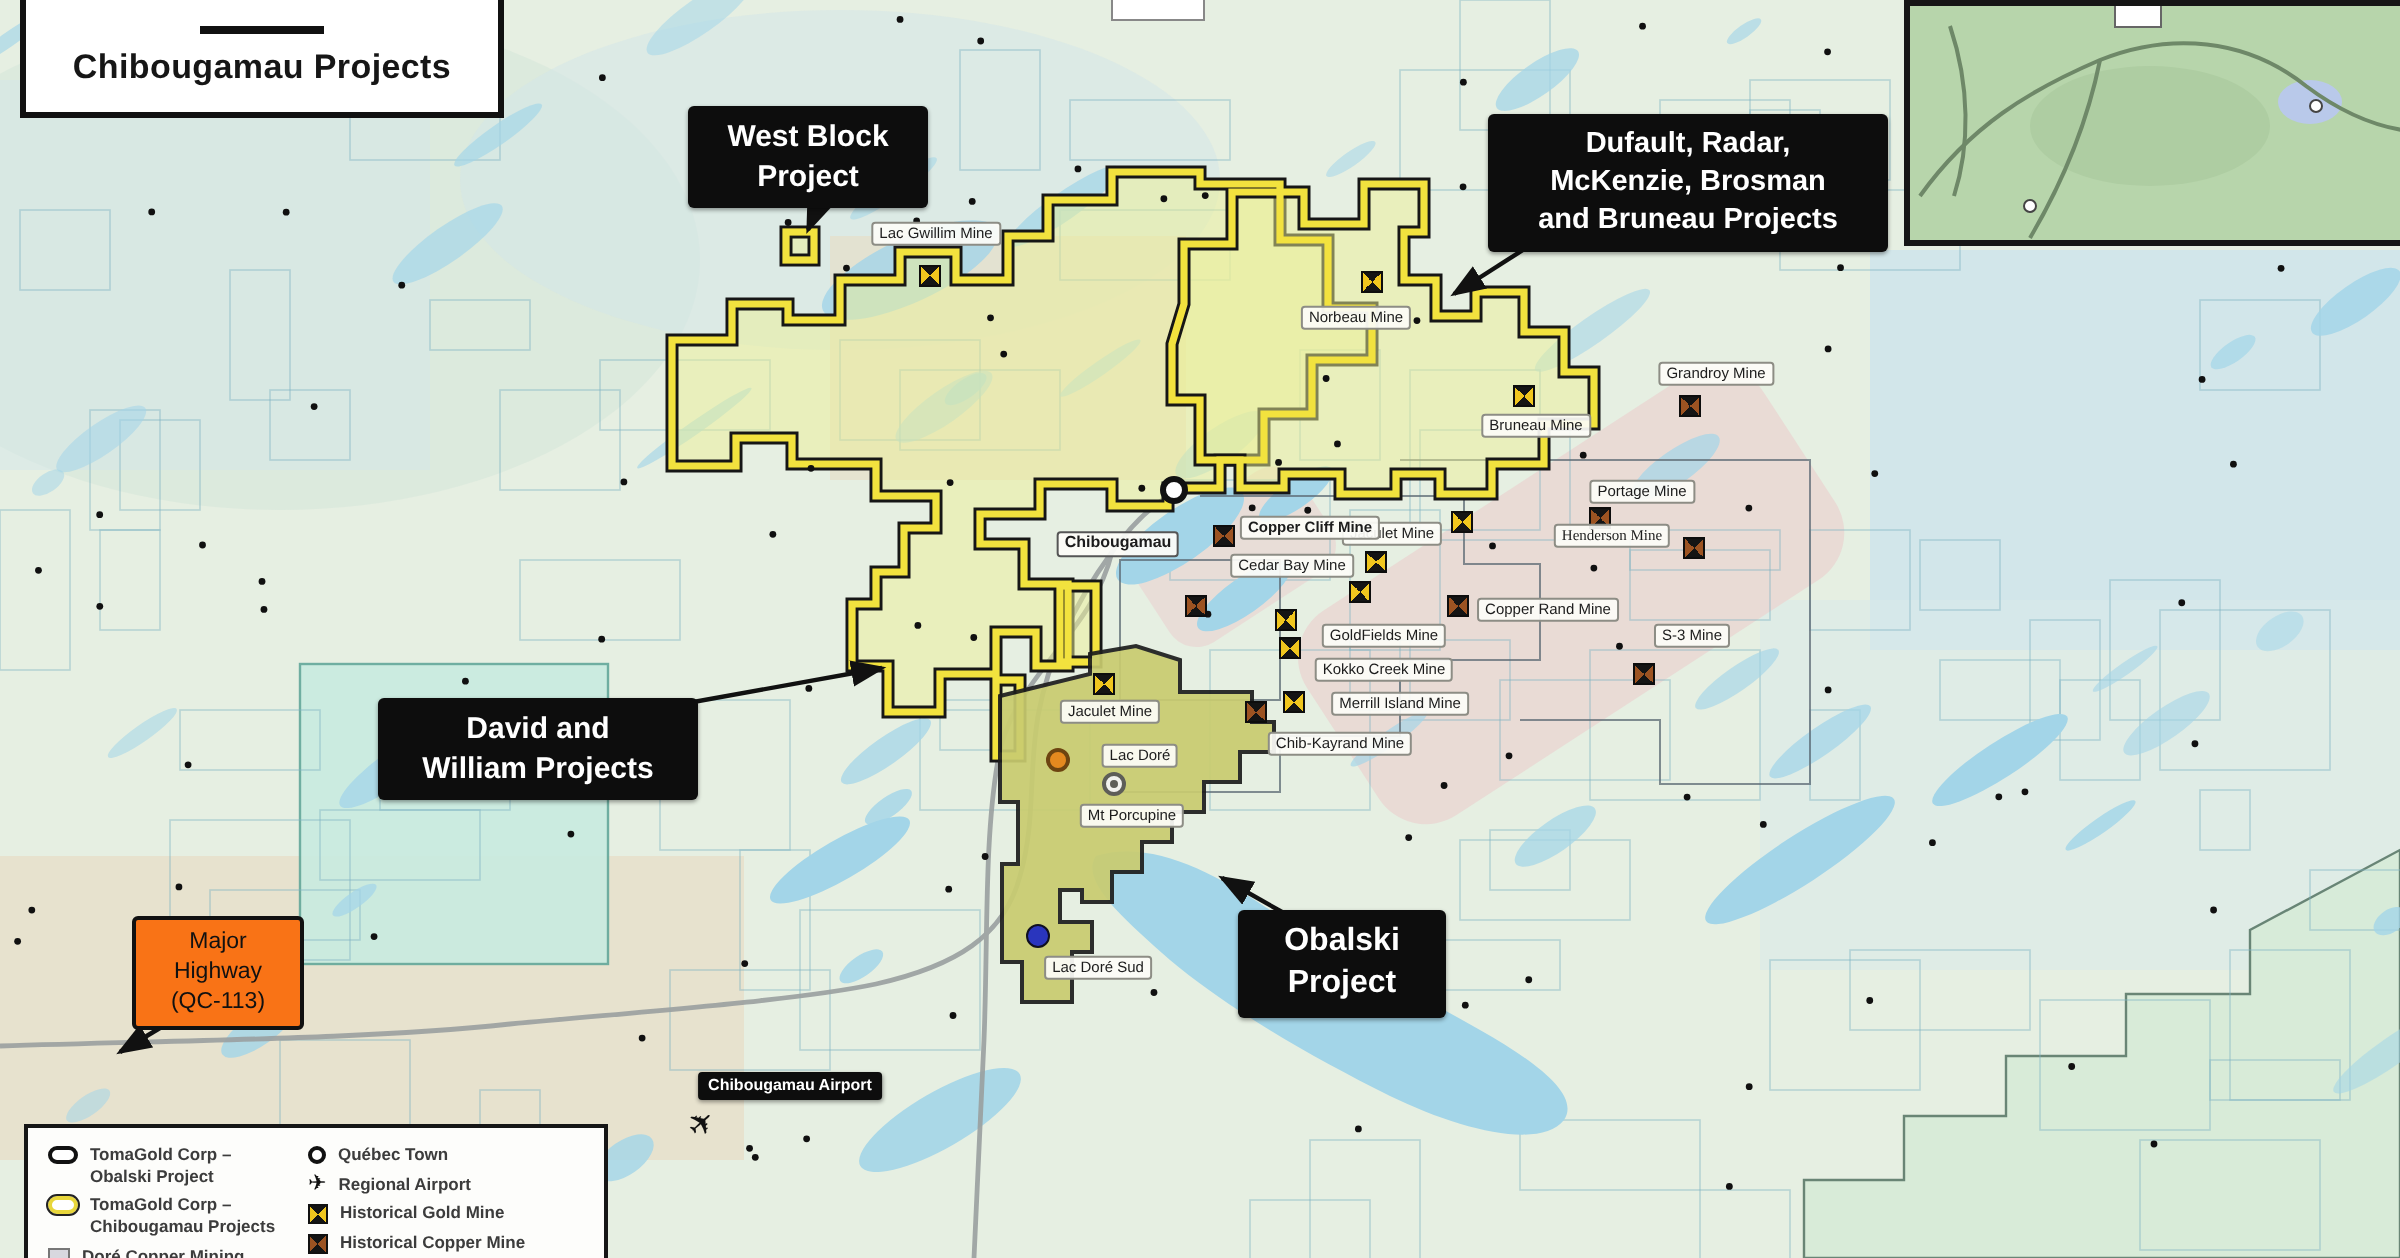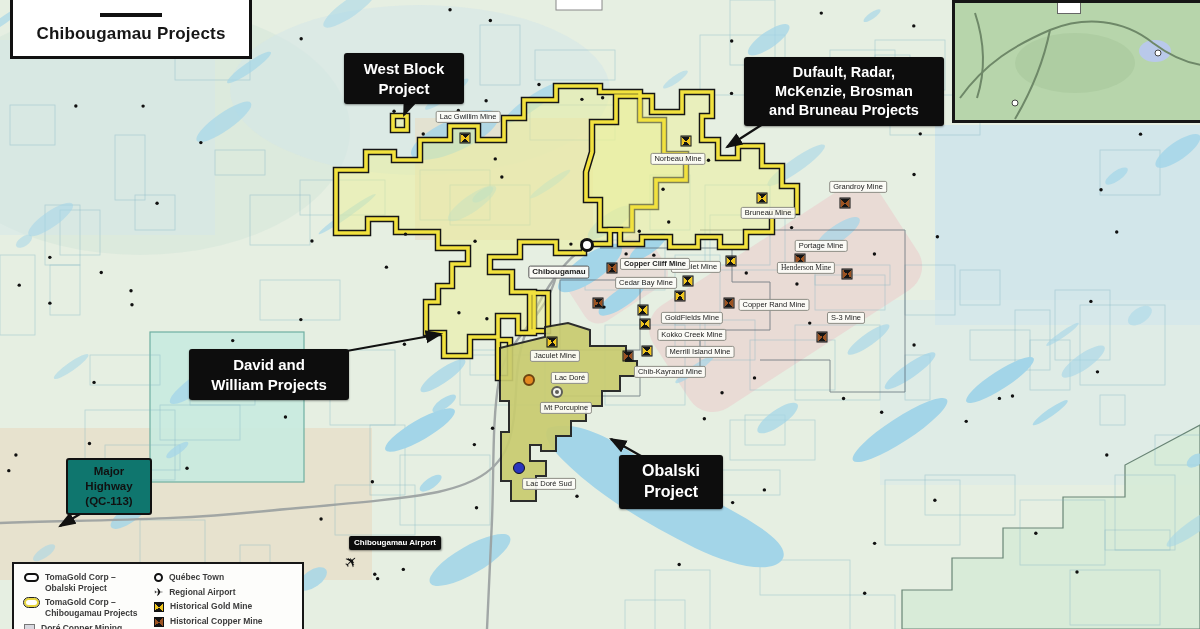--- a/index.html
+++ b/index.html
@@ -26,21 +26,21 @@
   .marker.blue{background:#2a35bd;border:1.5px solid #101020;}
   .marker.ring{background:#f2f2ee;border:2.5px solid #5e5e58;display:flex;align-items:center;justify-content:center;}
   .marker.ring span{width:4px;height:4px;border-radius:50%;background:#5e5e58;}
   .town-dot{width:14px;height:14px;border-radius:50%;background:#fff;border:3px solid #111;
             box-sizing:border-box;transform:translate(-50%,-50%);z-index:27;}
   
   .callout{background:#0d0d0d;color:#fff;font-weight:bold;text-align:center;
            white-space:pre-line;border-radius:3px;z-index:40;line-height:1.3;
            padding:6px 9px;box-shadow:0 1px 2px rgba(0,0,0,.4);}
   .callout.small{font-size:8px;padding:2px 5px;line-height:1.2;border-radius:2px;transform:translate(-50%,0);}
-  .whitebox{background:#0f766e;color:#111;font-weight:bold;text-align:center;
+  .whitebox{background:#f97316;color:#111;font-weight:normal;text-align:center;
             white-space:pre-line;border:2px solid #111;border-radius:3px;z-index:40;
             padding:4px 6px;line-height:1.3;}
   
   #title-box{left:10px;top:-27px;width:236px;height:80px;background:#fff;
              border:3px solid #111;z-index:45;text-align:center;}
   #title-line{width:62px;height:4px;background:#111;margin:37px auto 7px;}
   #title-text{font-size:17px;font-weight:bold;color:#161616;letter-spacing:.2px;}
   
   #inset{left:952px;top:0;width:246px;height:117px;background:#b7d5ab;
          border:3px solid #161616;z-index:45;overflow:hidden;}

